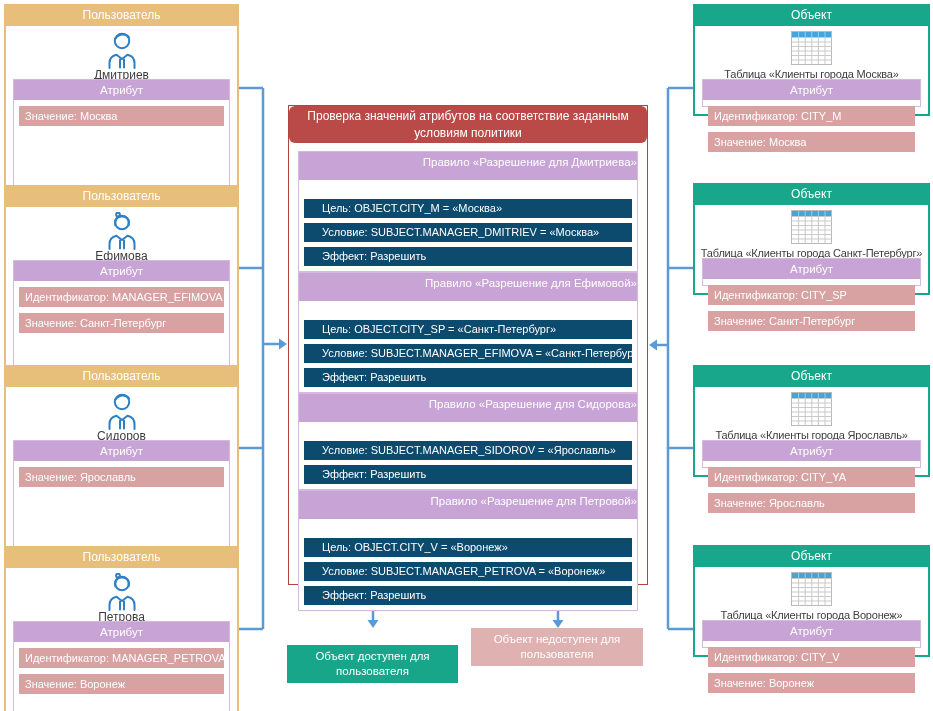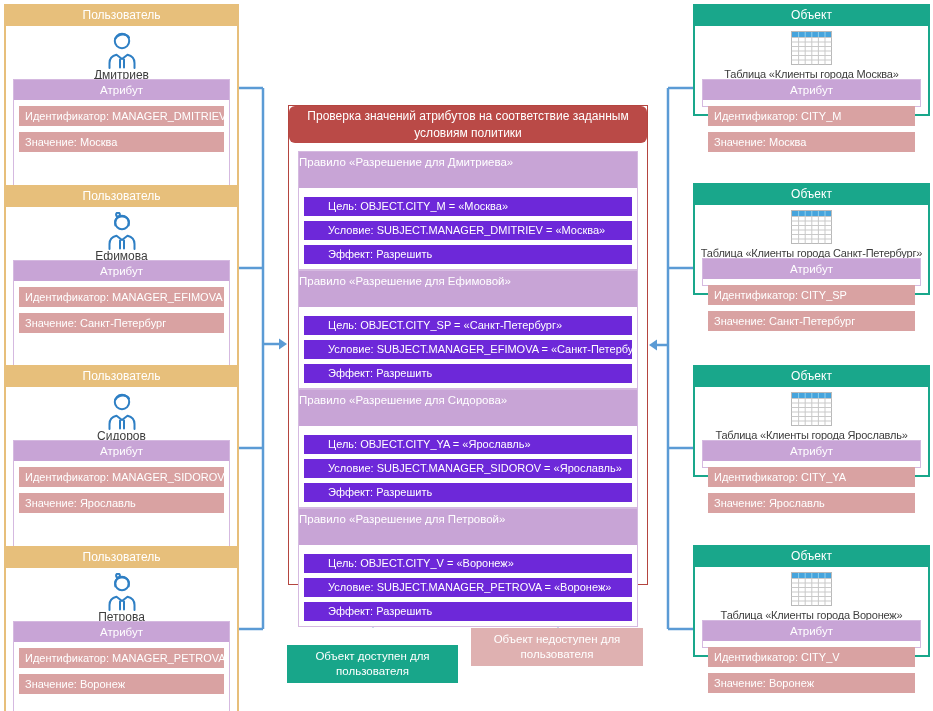--- a/index.html
+++ b/index.html
@@ -48,26 +48,26 @@
     min-height:37px;display:flex;align-items:center;justify-content:center;
     text-align:center;padding:2px 18px;box-sizing:border-box;border-radius:6px;
   }
   .policy-body{
     position:absolute;left:0;right:0;top:37px;bottom:0;
     display:flex;flex-direction:column;justify-content:space-between;
     padding:8px 9px;box-sizing:border-box;
   }
   .rule-block{border:1px solid #d5b9e0;background:#ffffff;padding-bottom:5px;}
   .rule-header{
-    background:#c8a4d6;color:#ffffff;font-size:11.5px;height:36px;line-height:20px;
-    text-align:left;margin-bottom:9px;white-space:nowrap;overflow:hidden;
+    background:#c8a4d6;color:#ffffff;font-size:11.5px;height:28px;line-height:20px;
+    text-align:right;margin-bottom:19px;white-space:nowrap;overflow:hidden;
   }
   .rule-row{
-    margin:0 5px 5px 5px;height:19px;line-height:19px;background:#6d28d9;
-    color:#ffffff;font-size:11px;padding:0 24px;white-space:nowrap;overflow:hidden;
+    margin:0 5px 5px 5px;height:19px;line-height:19px;background:#0c4a6e;
+    color:#ffffff;font-size:11px;padding:0 18px;white-space:nowrap;overflow:hidden;
   }
   .rule-row:last-child{margin-bottom:0;}
 
   
   .result{
     position:absolute;top:628px;height:38px;z-index:1;color:#ffffff;font-size:11.5px;
     display:flex;align-items:center;justify-content:center;text-align:center;line-height:1.3;
   }
   .result.allow{left:287px;width:171px;background:#18a68a;margin-top:17px;}
   .result.deny{left:471px;width:172px;background:#dfb1b1;}
@@ -97,21 +97,20 @@
       <svg width="40" height="38" viewBox="0 0 40 38" fill="none" stroke="#2e7fc4" stroke-width="2" stroke-linecap="round" stroke-linejoin="round">
         <circle cx="20" cy="10" r="7.2"></circle>
         <path d="M13.4 7.6 Q16.2 3.2 21.4 3.4 Q25.6 3.6 27 6.4"></path>
         <path d="M7.5 37 L7.5 32 Q7.5 25.5 14.5 23.8 L20 28 L25.5 23.8 Q32.5 25.5 32.5 32 L32.5 37"></path>
         <path d="M18 28.5 L18 36.5 M22 28.5 L22 36.5"></path>
       </svg>
     </div>
     <div class="entity-name">Дмитриев</div>
     <div class="attr-block">
       <div class="attr-header">Атрибут</div>
-      <div class="attr-row">Идентификатор: MANAGER_DMITRIEV</div>
       <div class="attr-row">Значение: Москва</div>
     </div>
   </div>
 
   <div class="card ucard" style="top:185px">
     <div class="card-header">Пользователь</div>
     <div class="icon-wrap">
       <svg width="40" height="38" viewBox="0 0 40 38" fill="none" stroke="#2e7fc4" stroke-width="2" stroke-linecap="round" stroke-linejoin="round">
         <circle cx="20" cy="10.5" r="6.8"></circle>
         <path d="M13.4 13.5 Q11.8 5 20 4.2 Q28.2 5 26.6 13.5"></path>
@@ -134,21 +133,20 @@
       <svg width="40" height="38" viewBox="0 0 40 38" fill="none" stroke="#2e7fc4" stroke-width="2" stroke-linecap="round" stroke-linejoin="round">
         <circle cx="20" cy="10" r="7.2"></circle>
         <path d="M13.4 7.6 Q16.2 3.2 21.4 3.4 Q25.6 3.6 27 6.4"></path>
         <path d="M7.5 37 L7.5 32 Q7.5 25.5 14.5 23.8 L20 28 L25.5 23.8 Q32.5 25.5 32.5 32 L32.5 37"></path>
         <path d="M18 28.5 L18 36.5 M22 28.5 L22 36.5"></path>
       </svg>
     </div>
     <div class="entity-name">Сидоров</div>
     <div class="attr-block">
       <div class="attr-header">Атрибут</div>
-      <div class="attr-row">Идентификатор: MANAGER_SIDOROV</div>
       <div class="attr-row">Значение: Ярославль</div>
     </div>
   </div>
 
   <div class="card ucard" style="top:546px">
     <div class="card-header">Пользователь</div>
     <div class="icon-wrap">
       <svg width="40" height="38" viewBox="0 0 40 38" fill="none" stroke="#2e7fc4" stroke-width="2" stroke-linecap="round" stroke-linejoin="round">
         <circle cx="20" cy="10.5" r="6.8"></circle>
         <path d="M13.4 13.5 Q11.8 5 20 4.2 Q28.2 5 26.6 13.5"></path>
@@ -270,21 +268,20 @@
 
       <div class="rule-block">
         <div class="rule-header">Правило «Разрешение для Ефимовой»</div>
         <div class="rule-row">Цель: OBJECT.CITY_SP = «Санкт-Петербург»</div>
         <div class="rule-row">Условие: SUBJECT.MANAGER_EFIMOVA = «Санкт-Петербург»</div>
         <div class="rule-row">Эффект: Разрешить</div>
       </div>
 
       <div class="rule-block">
         <div class="rule-header">Правило «Разрешение для Сидорова»</div>
-        <div class="rule-row">Цель: OBJECT.CITY_YA = «Ярославль»</div>
         <div class="rule-row">Условие: SUBJECT.MANAGER_SIDOROV = «Ярославль»</div>
         <div class="rule-row">Эффект: Разрешить</div>
       </div>
 
       <div class="rule-block">
         <div class="rule-header">Правило «Разрешение для Петровой»</div>
         <div class="rule-row">Цель: OBJECT.CITY_V = «Воронеж»</div>
         <div class="rule-row">Условие: SUBJECT.MANAGER_PETROVA = «Воронеж»</div>
         <div class="rule-row">Эффект: Разрешить</div>
       </div>

